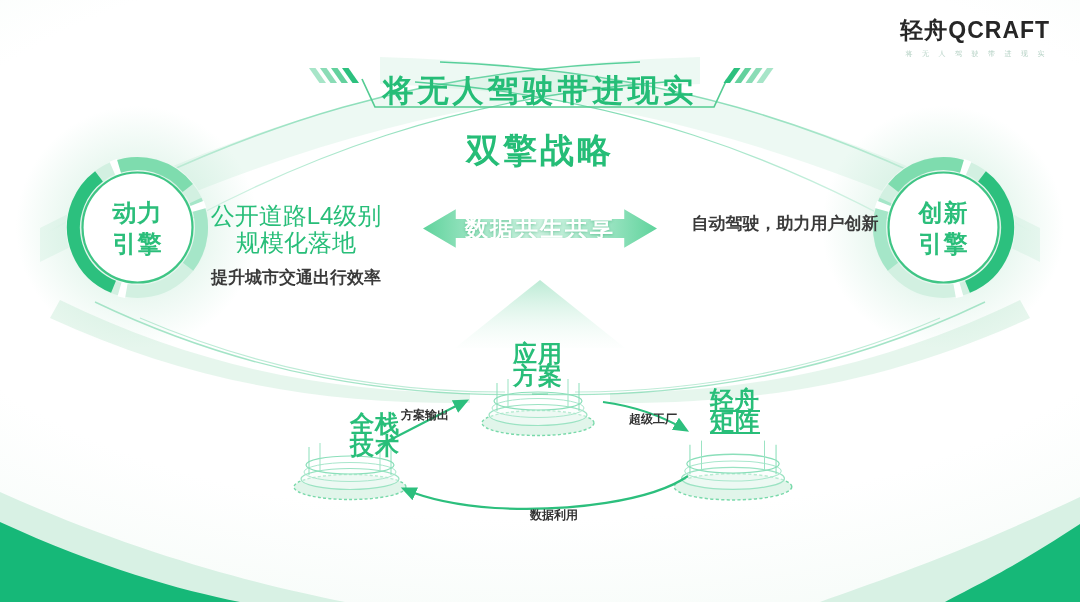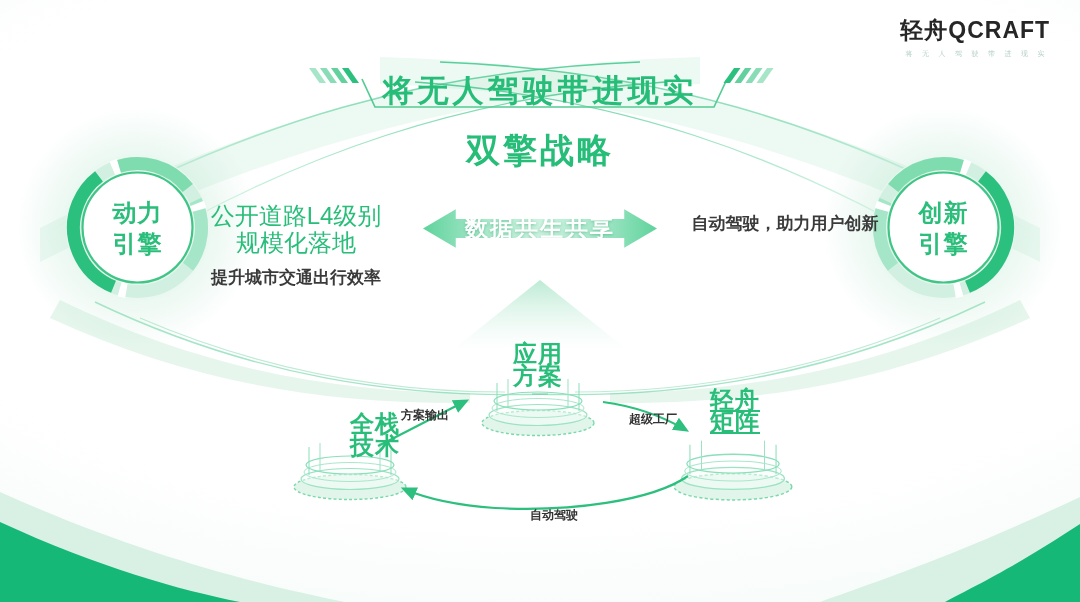--- a/index.html
+++ b/index.html
@@ -246,15 +246,15 @@
     <div>技术</div>
   </div>
   <div class="node node-right">
     <div>轻舟</div>
     <div>矩阵</div>
   </div>
 
 
   <div class="flow-label fl-output">方案输出</div>
   <div class="flow-label fl-generate">超级工厂</div>
-  <div class="flow-label fl-utilize">自动驾驶</div>
+  <div class="flow-label fl-utilize">数据利用</div>
 
 </div>
 
 </body></html>

